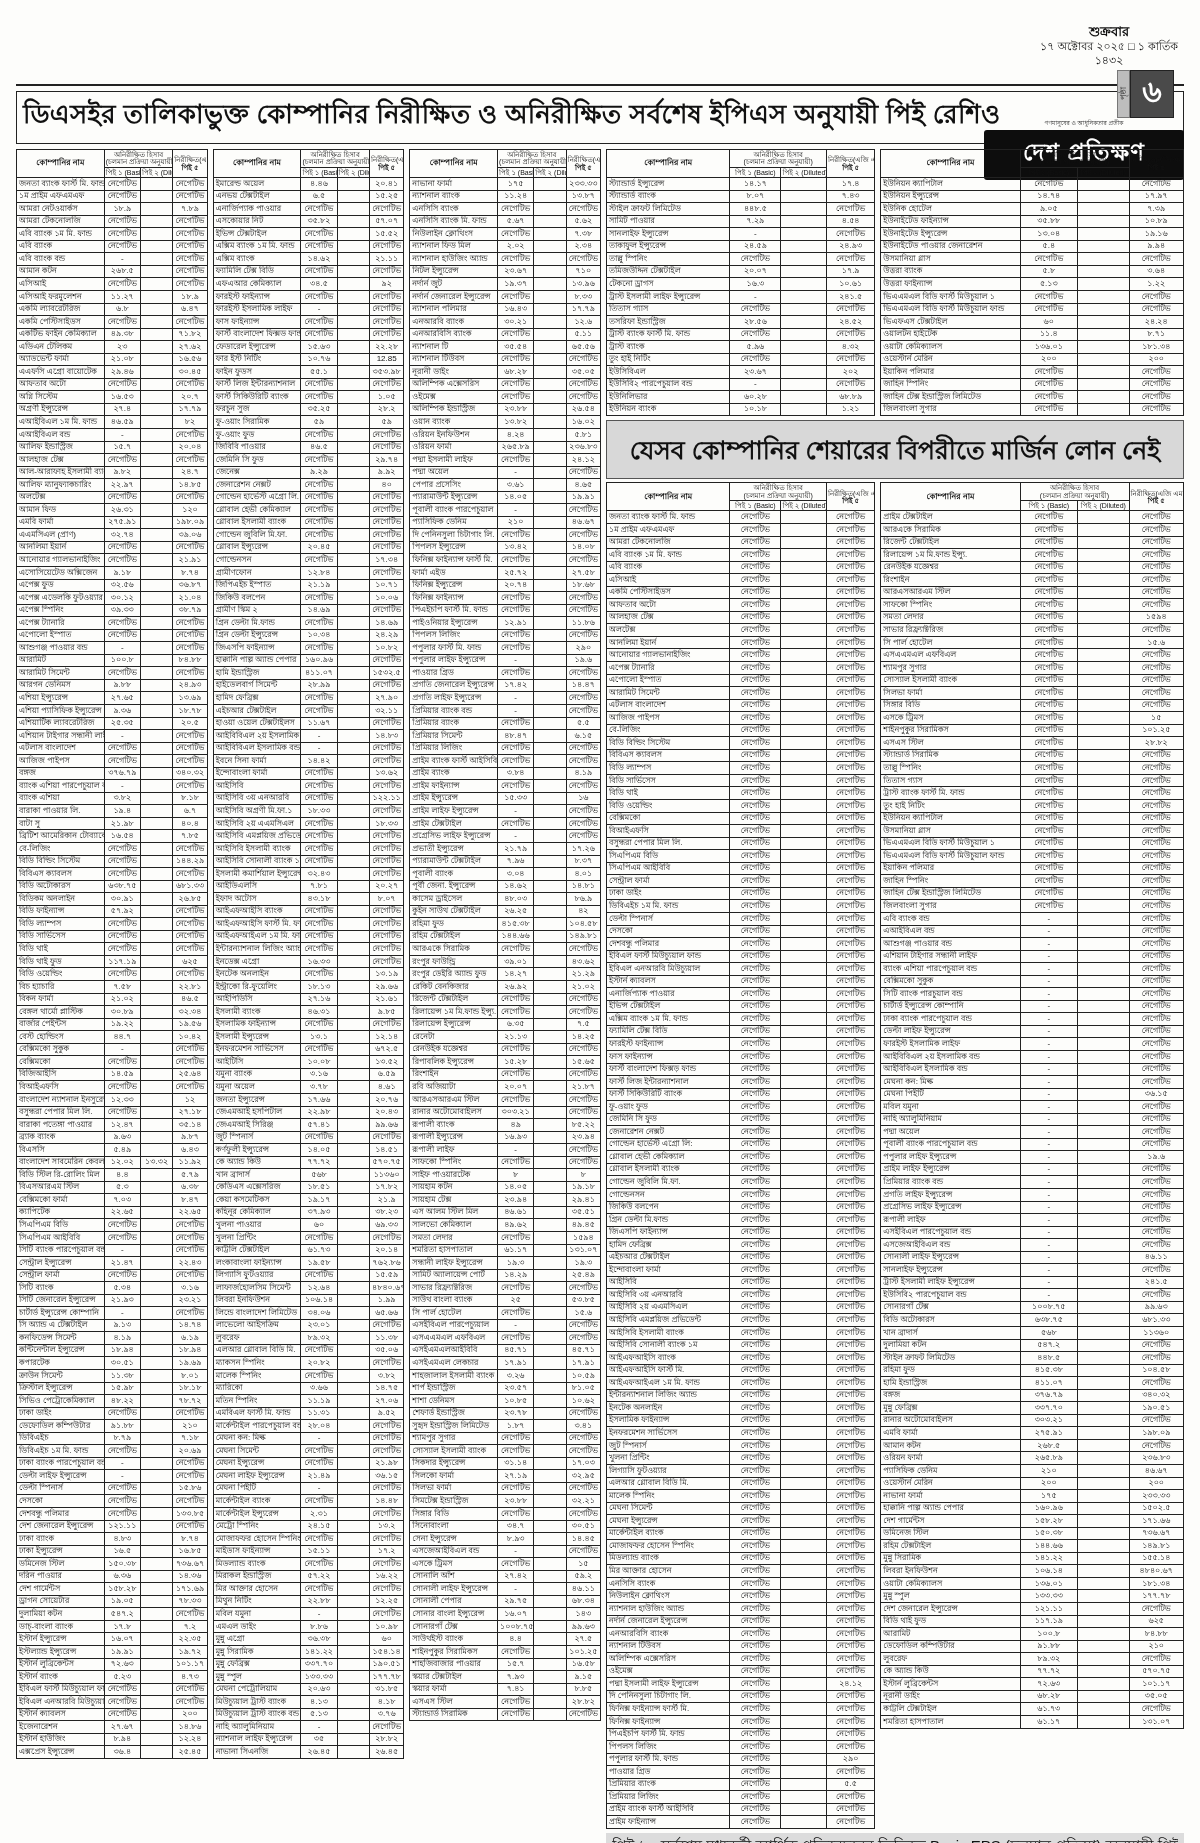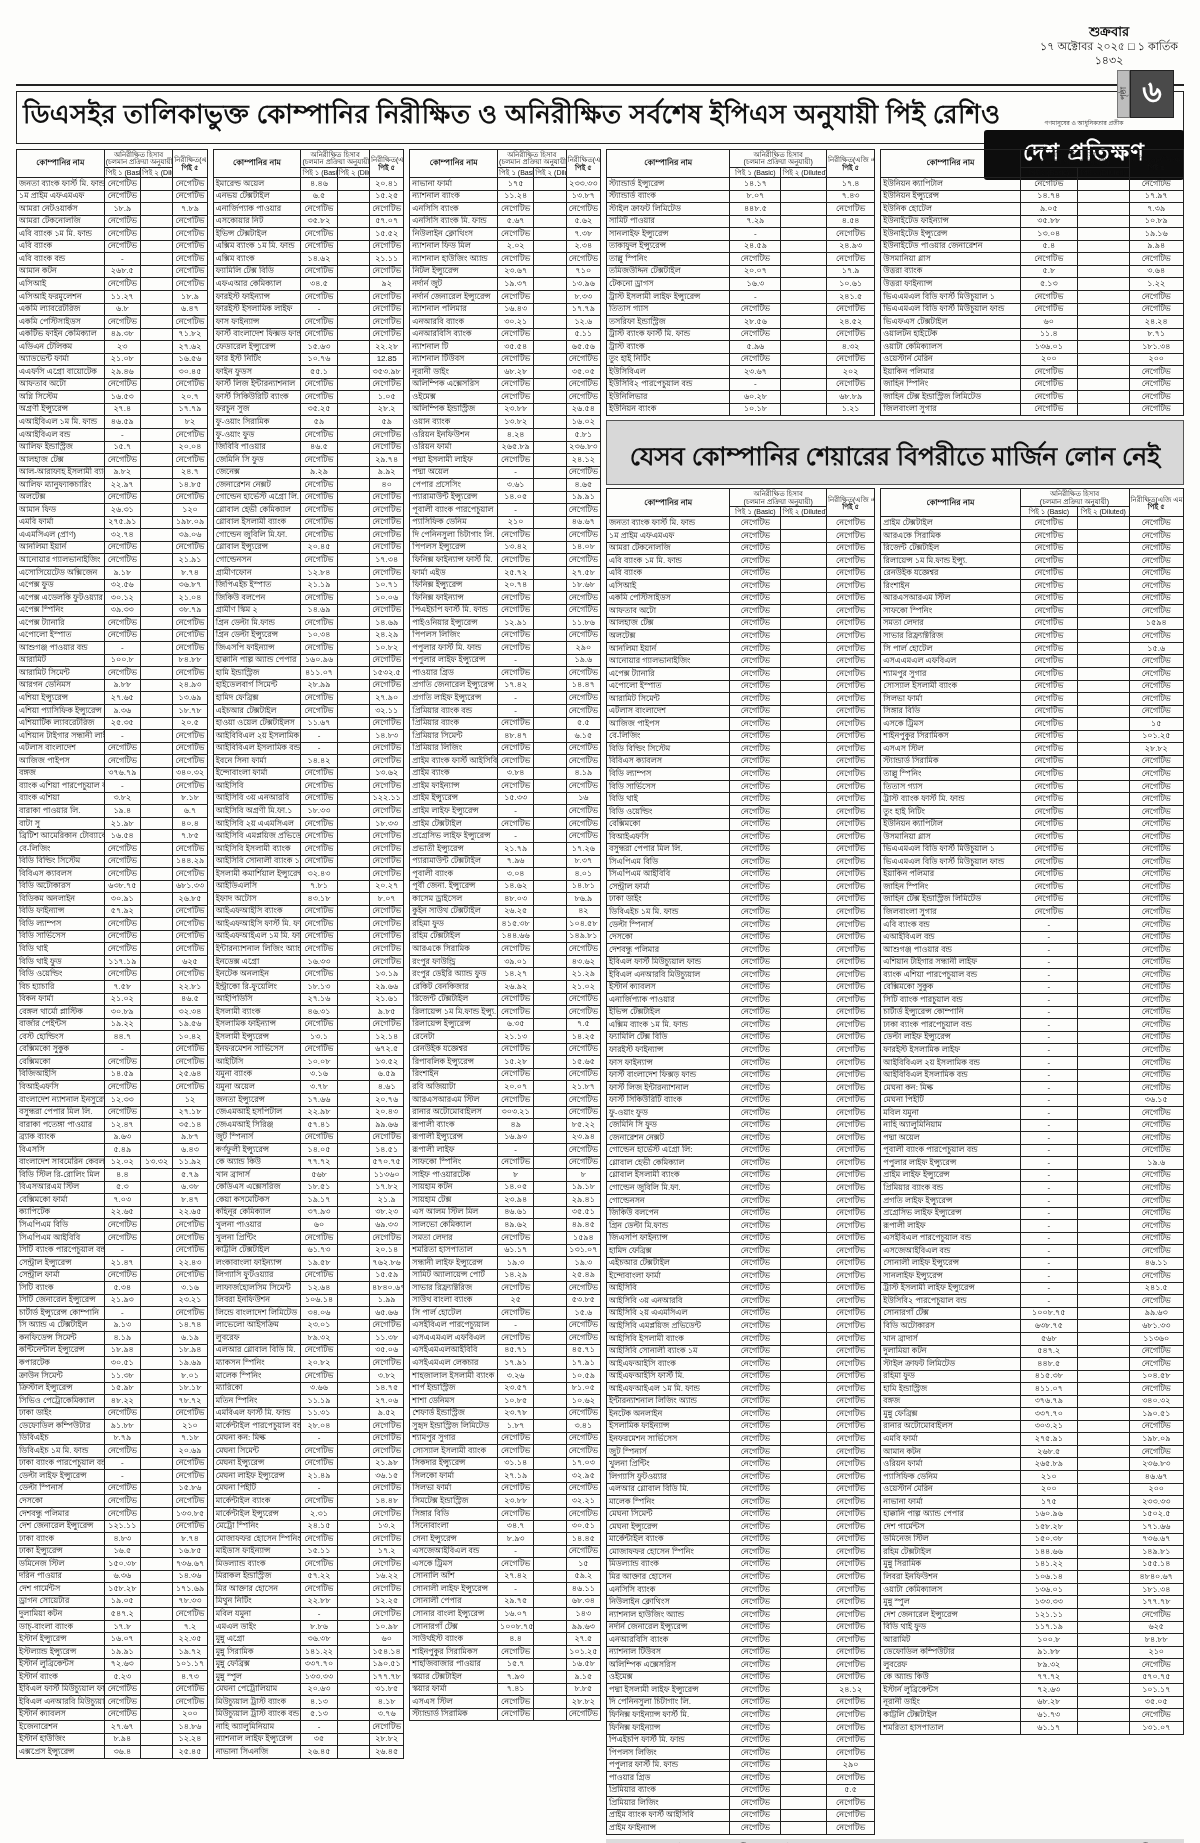--- a/index.html
+++ b/index.html
@@ -26,21 +26,21 @@
   .headline{border:1.5px solid #222;margin-top:5px;padding:2px 6px 5px 6px;font-size:26px;font-weight:bold;
         letter-spacing:.3px;white-space:nowrap;overflow:hidden;}
   
   .content{display:flex;gap:5px;margin-top:5px;}
   .left3{display:flex;gap:5px;width:585px;flex:none;}
   .left3 .tcol{flex:1;min-width:0;}
   .rightzone{flex:1;min-width:0;display:flex;flex-direction:column;}
   .toppair{display:flex;gap:5px;}
   .toppair .tcol{min-width:0;}
   .tcol-a{width:47%;} .tcol-b{width:53%;}
-  .margin-head{background:#d8d8d8;border:1px solid #555;margin-top:4px;padding:16px 4px 4px 4px;
+  .margin-head{background:#d8d8d8;border:1px solid #555;margin-top:4px;padding:10px 4px 4px 4px;
         font-size:25px;font-weight:bold;text-align:center;white-space:nowrap;overflow:hidden;}
   .marginpair{display:flex;gap:5px;margin-top:3px;}
   
   table.petable{border-collapse:collapse;width:100%;table-layout:fixed;}
   table.petable th,table.petable td{border:1px solid #222;font-size:8px;line-height:1.05;
         padding:0 2px;overflow:hidden;white-space:nowrap;}
   table.petable th{font-weight:bold;text-align:center;padding:1px 1px;}
   table.petable th.small{font-size:7px;font-weight:normal;}
   table.petable td{height:12.55px;text-align:center;}
   table.petable td.nm{text-align:left;font-size:8px;}

